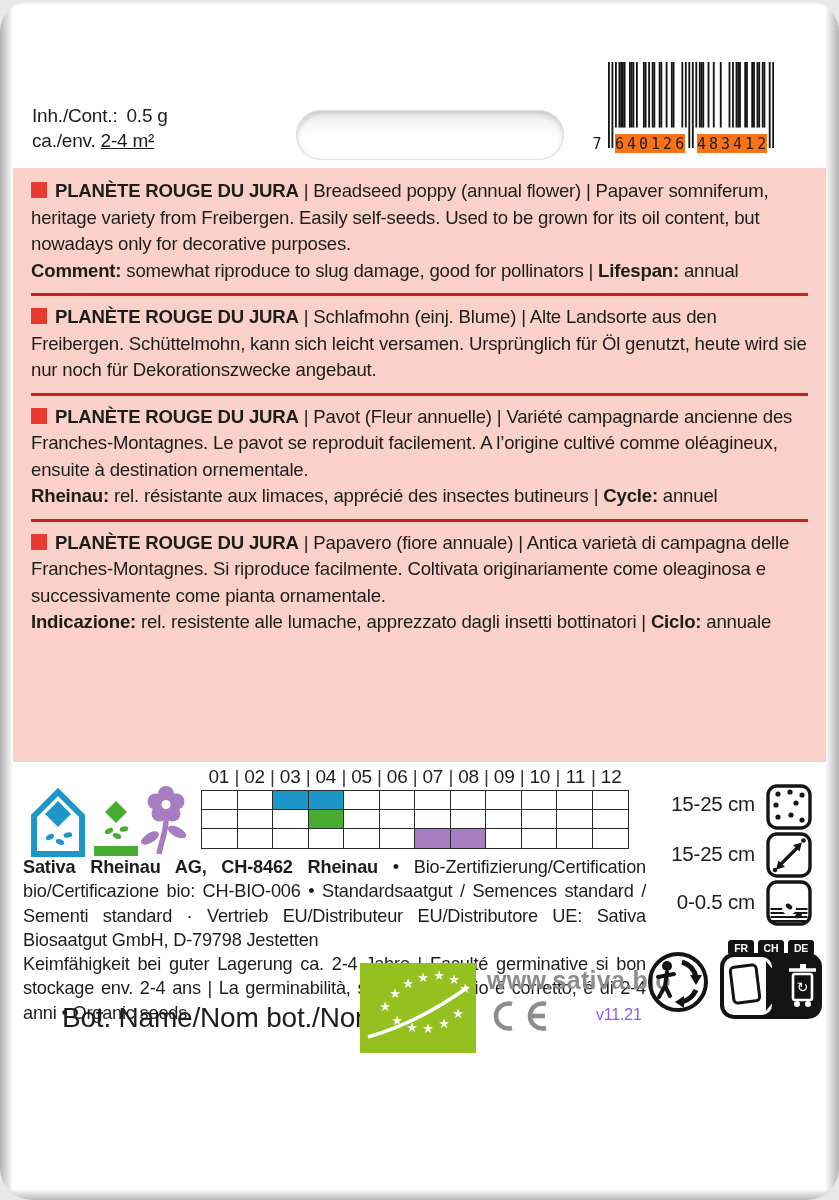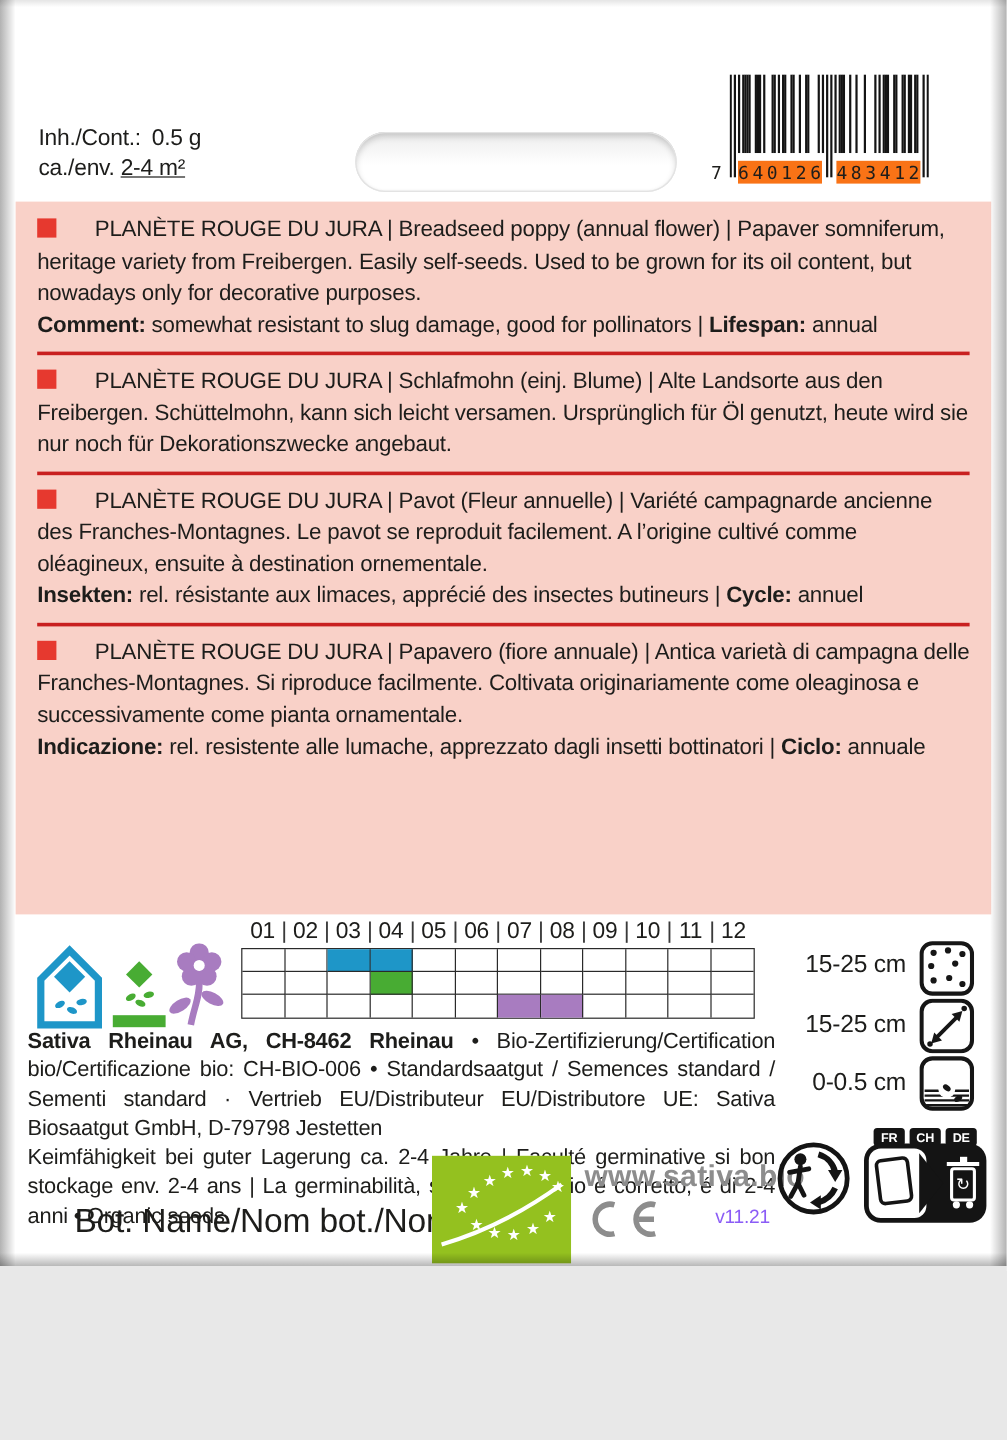--- a/index.html
+++ b/index.html
@@ -1,18 +1,18 @@
 <!DOCTYPE html>
 <html><head>
 <meta charset="utf-8">
 <style>
   html,body{margin:0;padding:0;background:#e8e8e8;}
   .stage{
-    position:relative;width:839px;height:1055px;background:#ffffff;overflow:hidden;
-    font-family:"Liberation Sans",sans-serif;color:#1d1d1b;letter-spacing:-0.2px;
+    position:relative;width:839px;height:1200px;background:#ffffff;overflow:hidden;
+    font-family:"Liberation Sans",sans-serif;color:#1d1d1b;letter-spacing:-0.2px;border-radius:32px;
   }
   
   .edge{position:absolute;pointer-events:none;}
   .edge-left{left:0;top:0;width:13px;height:100%;background:linear-gradient(to right,rgba(0,0,0,.30),rgba(0,0,0,0));}
   .edge-right{right:0;top:0;width:14px;height:100%;background:linear-gradient(to left,rgba(0,0,0,.30),rgba(0,0,0,0));}
   .edge-bottom{left:0;bottom:0;width:100%;height:11px;background:linear-gradient(to top,rgba(0,0,0,.28),rgba(0,0,0,0));}
   .edge-top{left:0;top:0;width:100%;height:6px;background:linear-gradient(to bottom,rgba(0,0,0,.10),rgba(0,0,0,0));}
 
   
   .content-info{position:absolute;left:32px;top:103px;font-size:19px;line-height:25px;}
@@ -27,21 +27,21 @@
   .barcode svg{display:block;}
   .bc-digit{position:absolute;top:72px;font-family:"DejaVu Sans Mono",monospace;font-size:15px;letter-spacing:3px;background:#f97316;text-align:center;padding:1px 0 0;}
   .bc-lead{left:-18px;width:14px;background:transparent;letter-spacing:0;}
   .bc-g1{left:7px;width:70px;}
   .bc-g2{left:89px;width:70px;}
 
   
   .pink-panel{position:absolute;left:13px;top:168px;width:813px;height:594px;background:#f9d1c8;box-sizing:border-box;padding:10px 18px 0;}
   .lang-block p{margin:0;font-size:18.6px;line-height:26.5px;}
   .red-sq{display:inline-block;width:16px;height:16px;background:#e6392f;margin-right:8px;vertical-align:-1px;}
-  .blk-title{font-weight:normal;margin-left:24px;}
+  .blk-title{font-weight:bold;}
   .blk-note b{letter-spacing:-0.2px;}
   .blk-divider{border:none;border-top:3px solid #c92020;margin:9px 0 8px;}
 
   
   .legend-icon{position:absolute;}
   .month-header{position:absolute;left:201px;top:765px;width:428px;display:grid;grid-template-columns:repeat(12,1fr);font-size:19px;}
   .month-cell{position:relative;text-align:center;line-height:24px;}
   .month-cell:not(:last-child)::after{content:"|";position:absolute;right:-2.5px;top:0;font-weight:300;color:#3a3a3a;}
   .cal-grid{position:absolute;left:201px;top:790px;width:428px;display:grid;grid-template-columns:repeat(12,1fr);grid-auto-rows:19px;border:1.5px solid #2a2a2a;box-sizing:border-box;background:#fff;}
   .cal-cell{border-right:1.3px solid #2a2a2a;border-bottom:1.3px solid #2a2a2a;box-sizing:border-box;}
@@ -136,32 +136,32 @@
     </svg>
     <span class="bc-digit bc-lead">7</span>
     <span class="bc-digit bc-g1">640126</span>
     <span class="bc-digit bc-g2">483412</span>
   </div>
 
   <div class="pink-panel">
 
     <div class="lang-block">
       <p><span class="red-sq"></span><span class="blk-title">PLANÈTE ROUGE DU JURA</span><span> | Breadseed poppy (annual flower) | Papaver somniferum, heritage variety from Freibergen. Easily self-seeds. Used to be grown for its oil content, but nowadays only for decorative purposes.</span></p>
-      <p class="blk-note"><b>Comment:</b><span> somewhat resistant to slug damage, good for pollinators | </span><b>Lifespan:</b><span> annual</span></p>
+      <p class="blk-note"><b>Comment:</b><span> somewhat riproduce to slug damage, good for pollinators | </span><b>Lifespan:</b><span> annual</span></p>
     </div>
     <hr class="blk-divider">
 
     <div class="lang-block">
       <p><span class="red-sq"></span><span class="blk-title">PLANÈTE ROUGE DU JURA</span><span> | Schlafmohn (einj. Blume) | Alte Landsorte aus den Freibergen. Schüttelmohn, kann sich leicht versamen. Ursprünglich für Öl genutzt, heute wird sie nur noch für Dekorationszwecke angebaut.</span></p>
     </div>
     <hr class="blk-divider">
 
     <div class="lang-block">
       <p><span class="red-sq"></span><span class="blk-title">PLANÈTE ROUGE DU JURA</span><span> | Pavot (Fleur annuelle) | Variété campagnarde ancienne des Franches-Montagnes. Le pavot se reproduit facilement. A l’origine cultivé comme oléagineux, ensuite à destination ornementale.</span></p>
-      <p class="blk-note"><b>Insekten:</b><span> rel. résistante aux limaces, apprécié des insectes butineurs | </span><b>Cycle:</b><span> annuel</span></p>
+      <p class="blk-note"><b>Rheinau:</b><span> rel. résistante aux limaces, apprécié des insectes butineurs | </span><b>Cycle:</b><span> annuel</span></p>
     </div>
     <hr class="blk-divider">
 
     <div class="lang-block">
       <p><span class="red-sq"></span><span class="blk-title">PLANÈTE ROUGE DU JURA</span><span> | Papavero (fiore annuale) | Antica varietà di campagna delle Franches-Montagnes. Si riproduce facilmente. Coltivata originariamente come oleaginosa e successivamente come pianta ornamentale.</span></p>
       <p class="blk-note"><b>Indicazione:</b><span> rel. resistente alle lumache, apprezzato dagli insetti bottinatori | </span><b>Ciclo:</b><span> annuale</span></p>
     </div>
   </div>
 
   <svg class="legend-icon" style="left:30px;top:786px;" width="56" height="72" viewBox="0 0 56 72">

